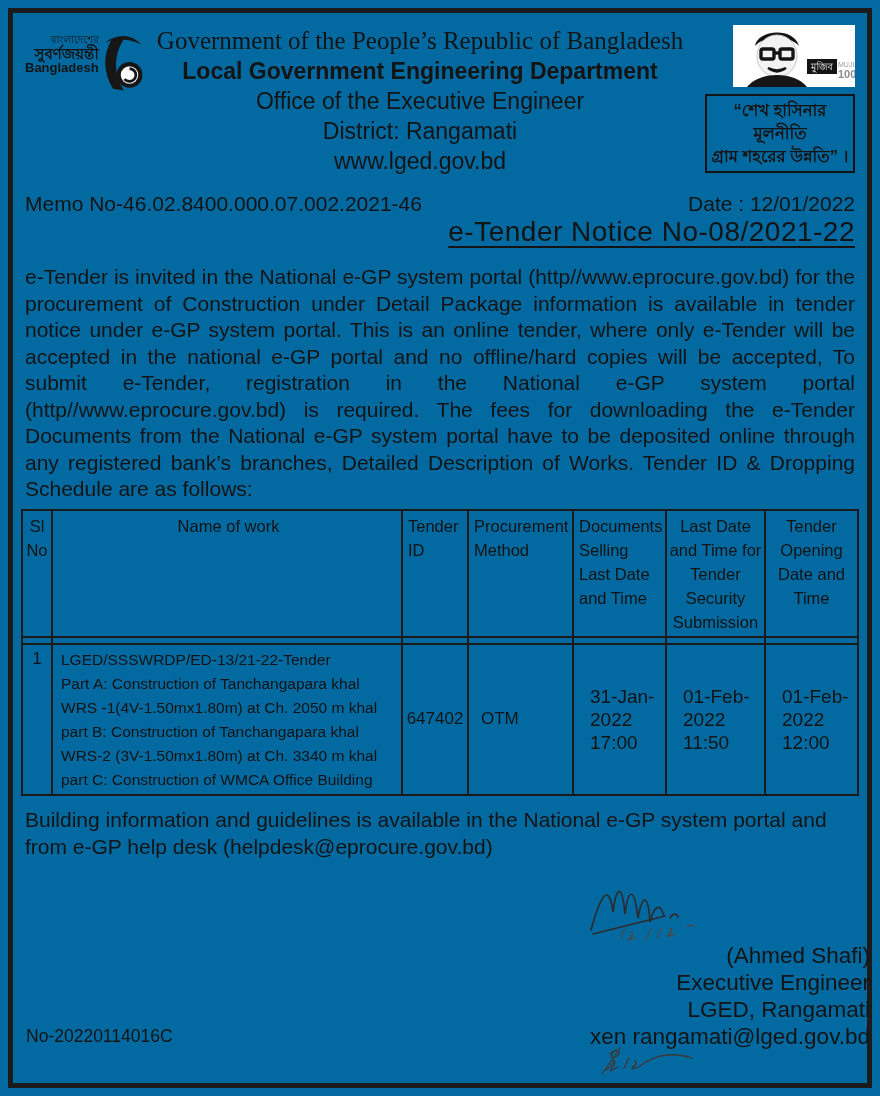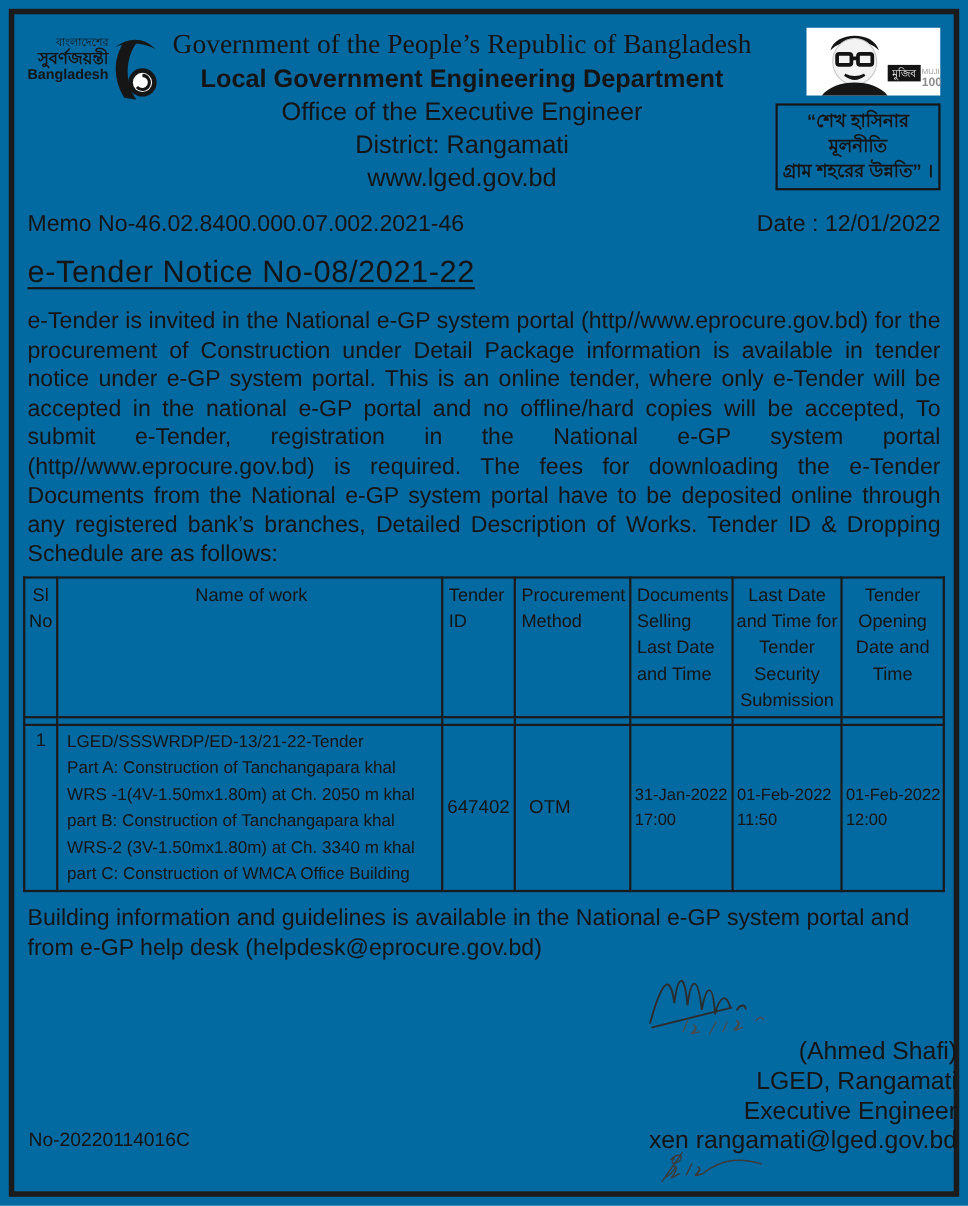--- a/index.html
+++ b/index.html
@@ -27,21 +27,21 @@
   .hc-l2 { font-size:23px; line-height:30px; font-weight:bold; }
   .hc-l3, .hc-l4, .hc-l5 { font-size:23px; line-height:30px; }
   .logo-right { width:158px; flex:0 0 auto; display:flex; flex-direction:column; align-items:flex-end; gap:7px; padding-top:4px; }
   .quote-box {
     border:2px solid #141414; width:150px; box-sizing:border-box;
     padding:3px 3px; text-align:center;
     font-size:16.5px; font-weight:600; line-height:23px;
   }
   
   .memo-row { display:flex; justify-content:space-between; margin-top:16px; font-size:21px; }
-  .title-row { text-align:left; margin-top:15px; }
+  .title-row { text-align:right; }
   .title-row span {
     font-size:28px; letter-spacing:0.5px;
     text-decoration:underline; text-decoration-thickness:2px; text-underline-offset:5px;
   }
   
   .body-para {
     margin-top:16px; font-size:21px; line-height:26.5px;
     text-align:justify; text-justify:inter-word;
   }
   .u { text-underline-offset:3px; }
@@ -56,21 +56,21 @@
   table.sched th.h-name { text-align:center; }
   table.sched th.h-sec  { text-align:center; padding-left:2px; }
   table.sched th.h-open { text-align:center; padding-left:2px; }
   tr.head { height:126px; }
   tr.spacer td { height:5px; padding:0; }
   tr.datarow { height:146px; }
   td.c-sl   { vertical-align:top; text-align:center; font-size:16.5px; padding-top:4px; }
   td.c-name { vertical-align:top; font-size:15.5px; line-height:24px; padding:3px 6px 2px 8px; }
   td.c-tid  { vertical-align:middle; text-align:center; font-size:17px;border-radius:21px; }
   td.c-pm   { vertical-align:middle; font-size:17px; padding-left:12px; }
-  td.c-date { vertical-align:middle; font-size:15px; line-height:23px; padding-left:3px; }
+  td.c-date { vertical-align:middle; font-size:19px; line-height:23px; padding-left:16px; }
   
   .footer-para { margin-top:10px; font-size:21px; line-height:27px; text-align:left; }
   .sig-scribble { position:absolute; left:575px; top:876px; }
   .sig-block { position:absolute; left:478px; top:942px; width:392px; text-align:right; font-size:22.5px; line-height:27px; }
   .docno { position:absolute; left:26px; top:1026px; font-size:17.5px; }
   .initial-scribble { position:absolute; left:596px; top:1040px; }
 </style>
 </head>
 <body>
 
@@ -200,22 +200,22 @@
       <path d="M55,63 c4,-2 3,-8 0,-7 c4,0 2,5 -2,8 l8,-2"></path>
       <path d="M70,64 l6,-11"></path>
       <path d="M82,62 l4,-9"></path>
       <path d="M92,60 c4,-3 6,-7 2,-8 c5,0 3,5 -1,9 l7,-3"></path>
       <path d="M112,52 c3,-4 6,-4 7,-1"></path>
     </g>
   </svg>
 
   <div class="sig-block">
     <div>(Ahmed Shafi)</div>
+    <div>Executive Engineer</div>
     <div>LGED, Rangamati</div>
-    <div>Executive Engineer</div>
     <div>xen rangamati@lged.gov.bd</div>
   </div>
 
   <div class="docno">No-20220114016C</div>
 
   <svg class="initial-scribble" width="100" height="42" viewBox="0 0 100 42">
     <g stroke="#3a3a3a" stroke-width="1.3" fill="none" stroke-linecap="round">
       <path d="M14,14 c6,-6 12,-4 8,1 c-4,4 -10,3 -5,-2"></path>
       <path d="M6,34 L24,8"></path>
       <path d="M10,30 c5,-4 9,-8 7,-10 c4,1 1,6 -3,11 l8,-4"></path>

